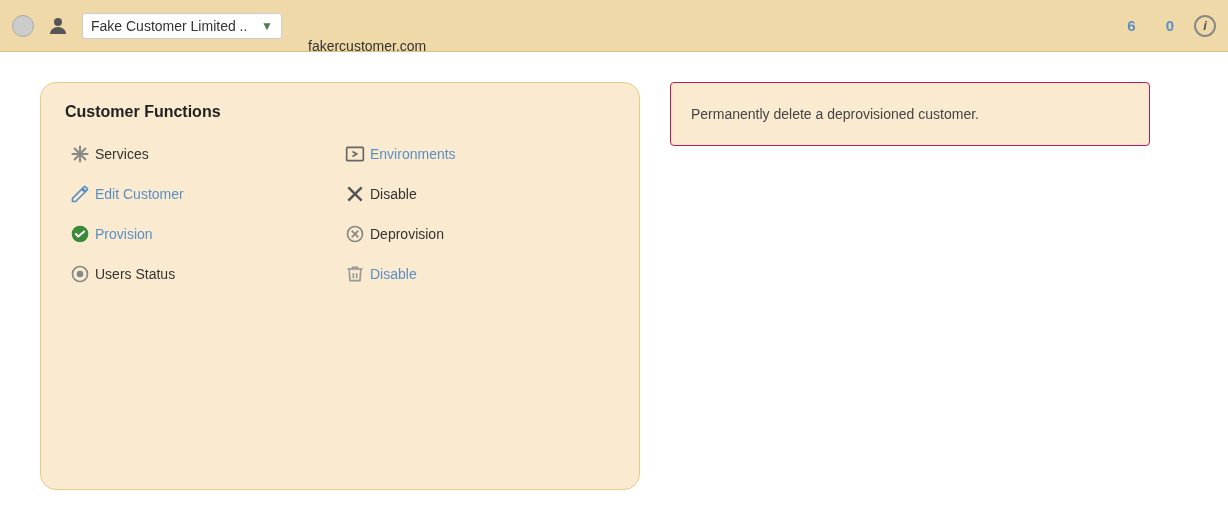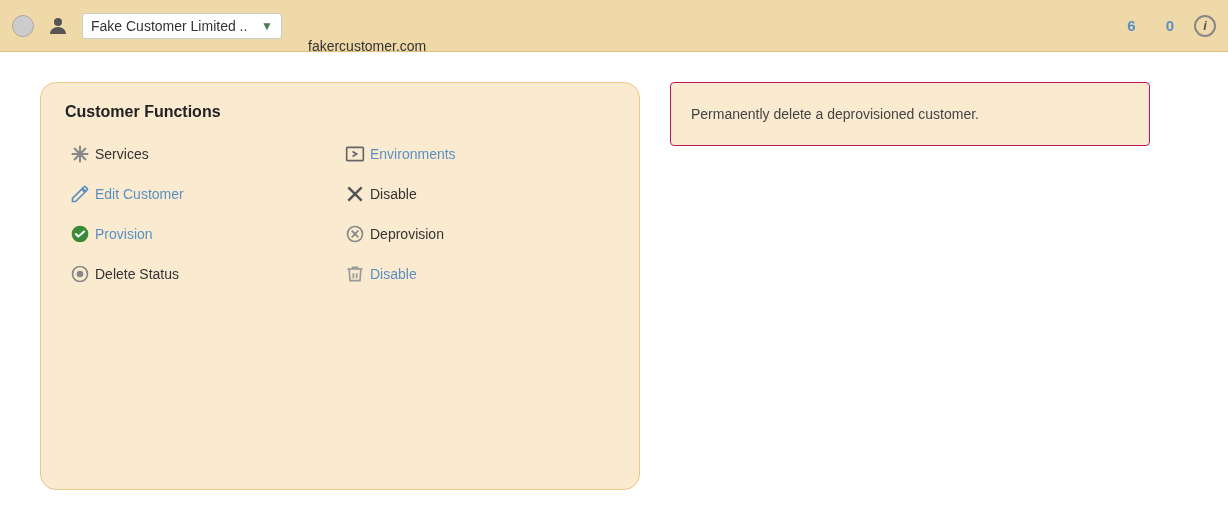--- a/index.html
+++ b/index.html
@@ -303,21 +303,21 @@
         <span class="function-label">Deprovision</span>
       </div>
 
       <div class="function-item">
         <span class="function-icon icon-reset">
           <svg class="svg-icon" viewBox="0 0 24 24" fill="none" stroke="#888" stroke-width="2">
             <circle cx="12" cy="12" r="9"></circle>
             <circle cx="12" cy="12" r="3" fill="#888"></circle>
           </svg>
         </span>
-        <span class="function-label">Delete Status</span>
+        <span class="function-label">Users Status</span>
       </div>
 
       <div class="function-item">
         <span class="function-icon icon-delete">
           <svg class="svg-icon" viewBox="0 0 24 24" fill="none" stroke="#999" stroke-width="2">
             <polyline points="3,6 5,6 21,6"></polyline>
             <path d="M19 6l-1 14H6L5 6"></path>
             <path d="M10 11v6M14 11v6"></path>
             <path d="M9 6V4h6v2"></path>
 

